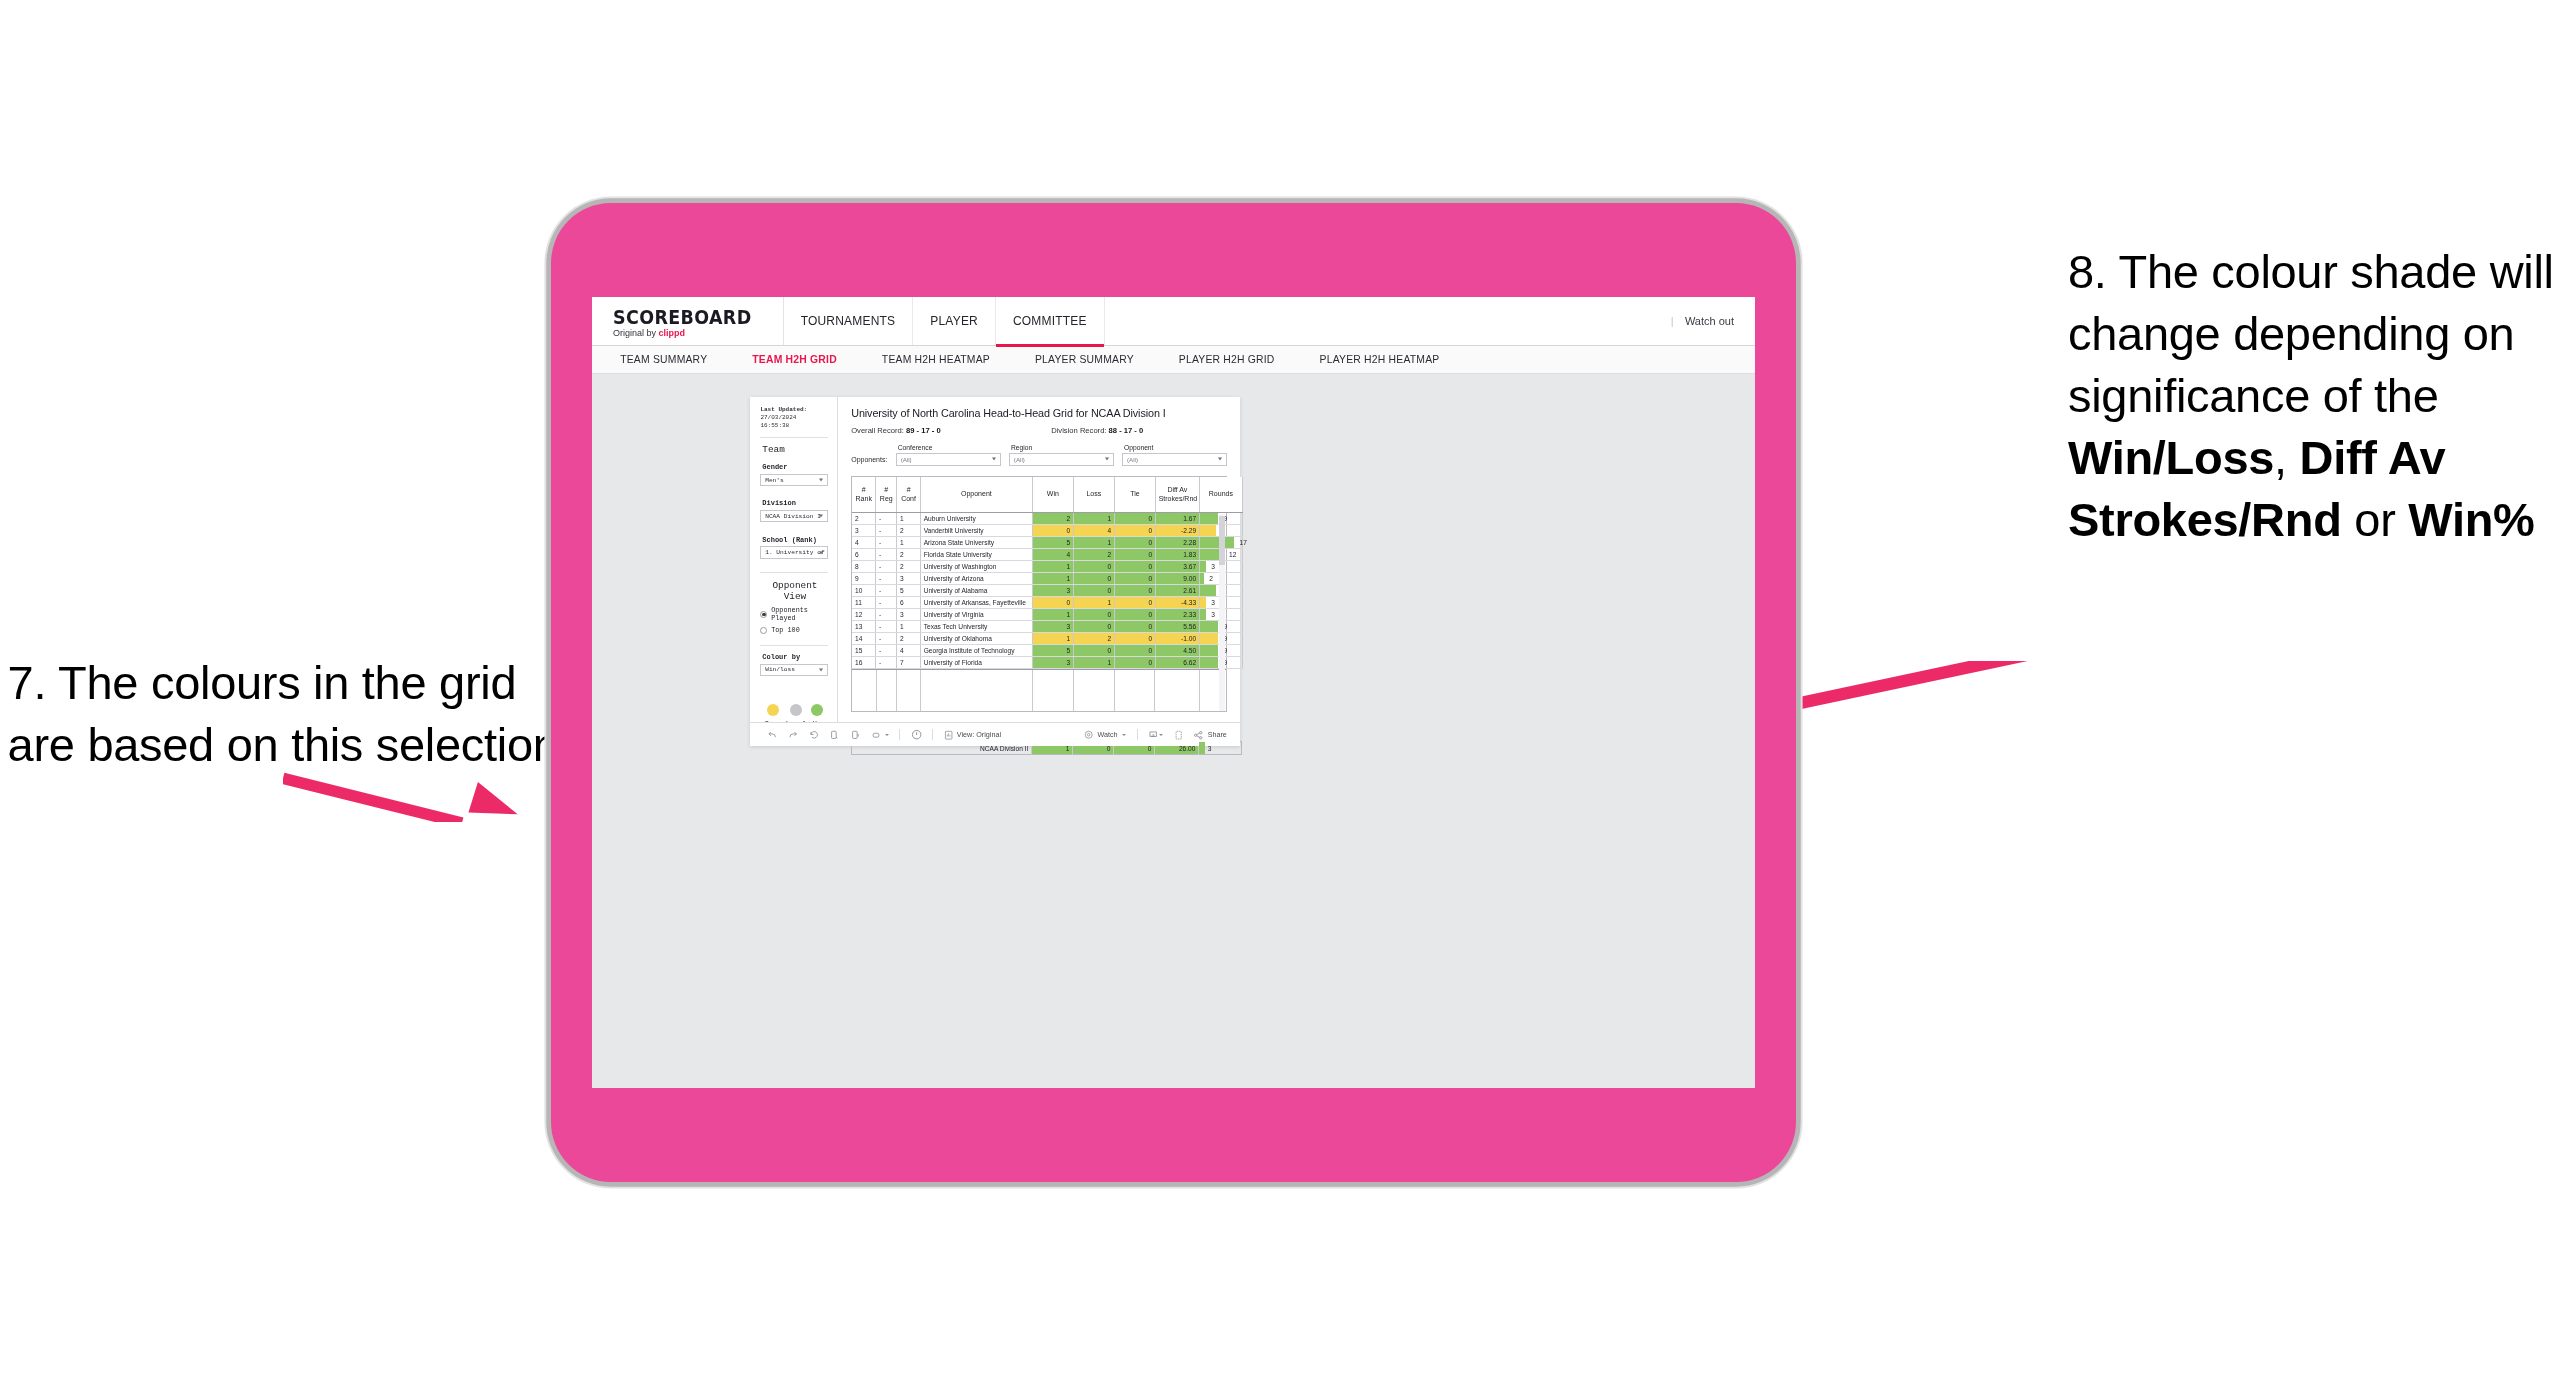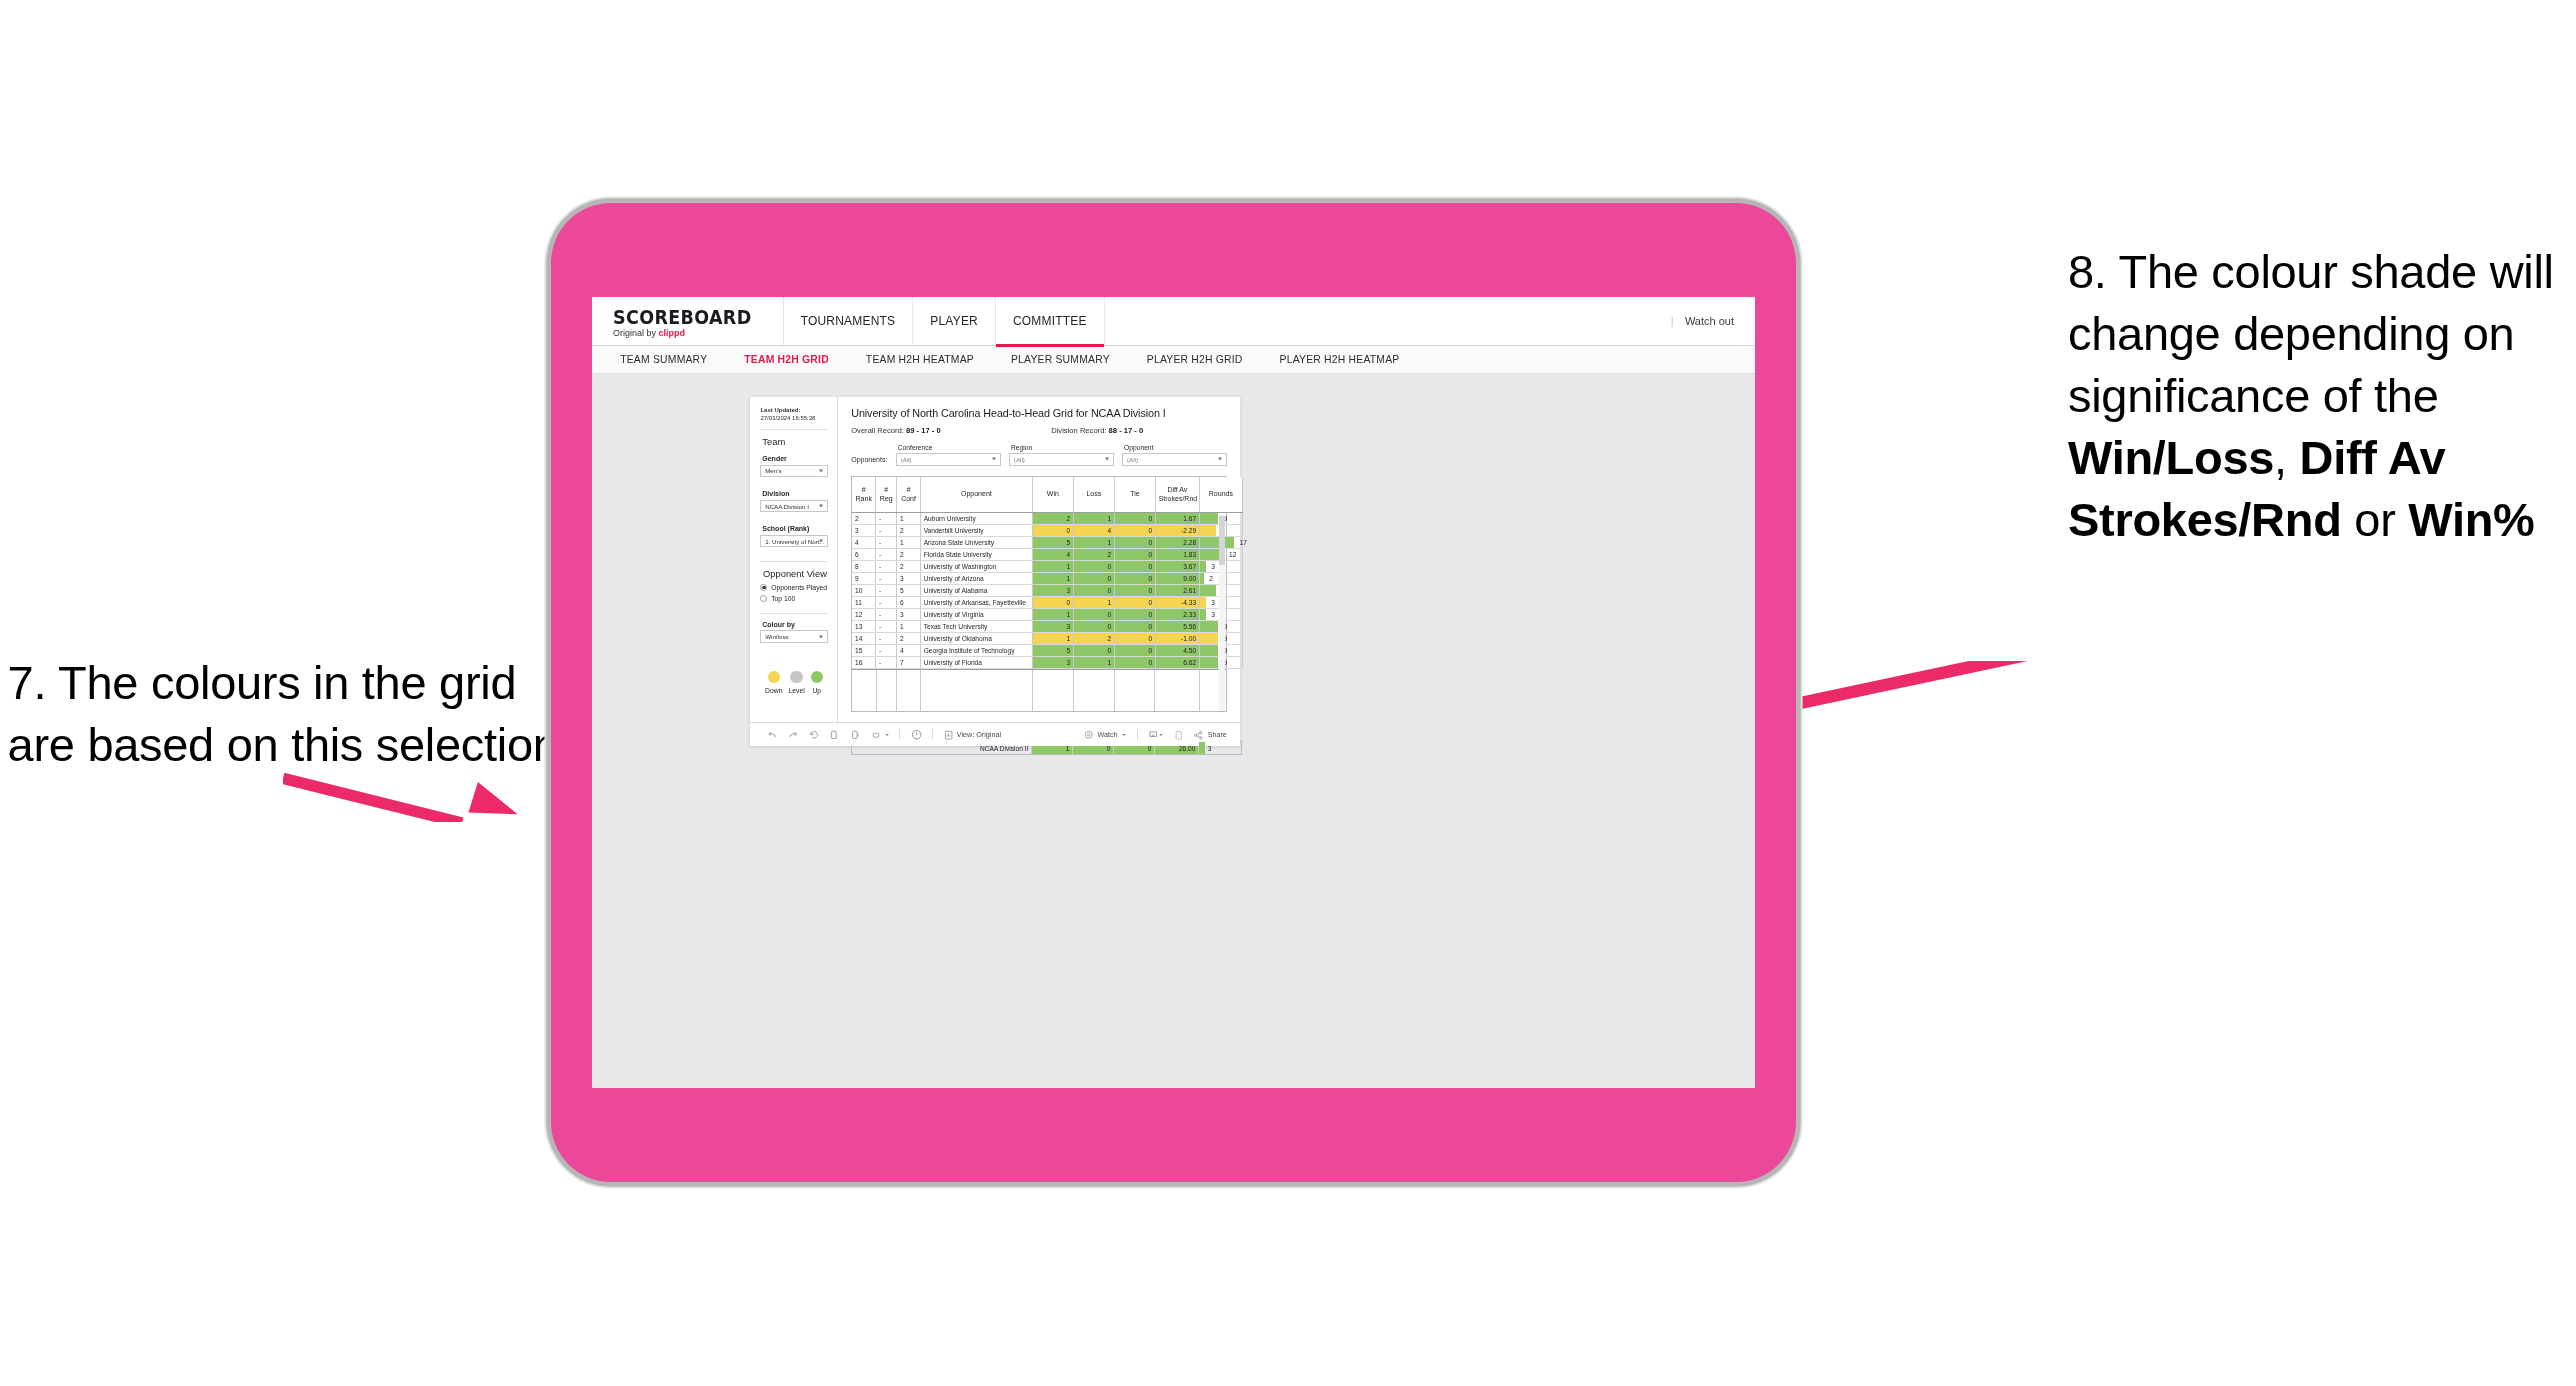--- a/index.html
+++ b/index.html
@@ -93,21 +93,21 @@
     cursor: pointer;
   }
   .signout .bar { color: #c5c5cb; }
 
   .subnav {
     display: flex; align-items: center;
     height: 28px;
     background: #fafafa;
     border-bottom: 0.9px solid #dedede;
     padding-left: 13.2px;
-    gap: 7px;
+    gap: 15px;
   }
   .subnav-item {
     font-size: 10.4px; color: #2a2a33; letter-spacing: 0.2px;
     padding: 0 15px; cursor: pointer; white-space: nowrap;
   }
   .subnav-item.active { color: #e8164d; font-weight: bold; }
 
   
   .workspace {
     position: relative;
@@ -127,20 +127,21 @@
   }
   .card-body { flex: 1; display: flex; min-height: 0; }
 
   
   .panel {
     width: 88px;
     border-right: 0.9px solid #dcdcdc;
     padding: 8.5px 9.4px 3.8px 10.4px;
     font-size: 6.6px;
     color: #2b2b33;
+    font-family: Liberation Mono, monospace;
   }
   .last-updated {
     font-size: 6px; color: #2f2f38; line-height: 1.38;
     padding-bottom: 6.6px;
   }
   .last-updated b { font-weight: 700; }
   .panel hr { border: 0; border-top: 0.9px solid #e0e0e0; margin: 0 0 6.6px 0; }
   .panel-h {
     font-size: 9.4px; font-weight: 400; color: #1d1d25;
     margin: 0.9px 0 7.6px 1.9px;

